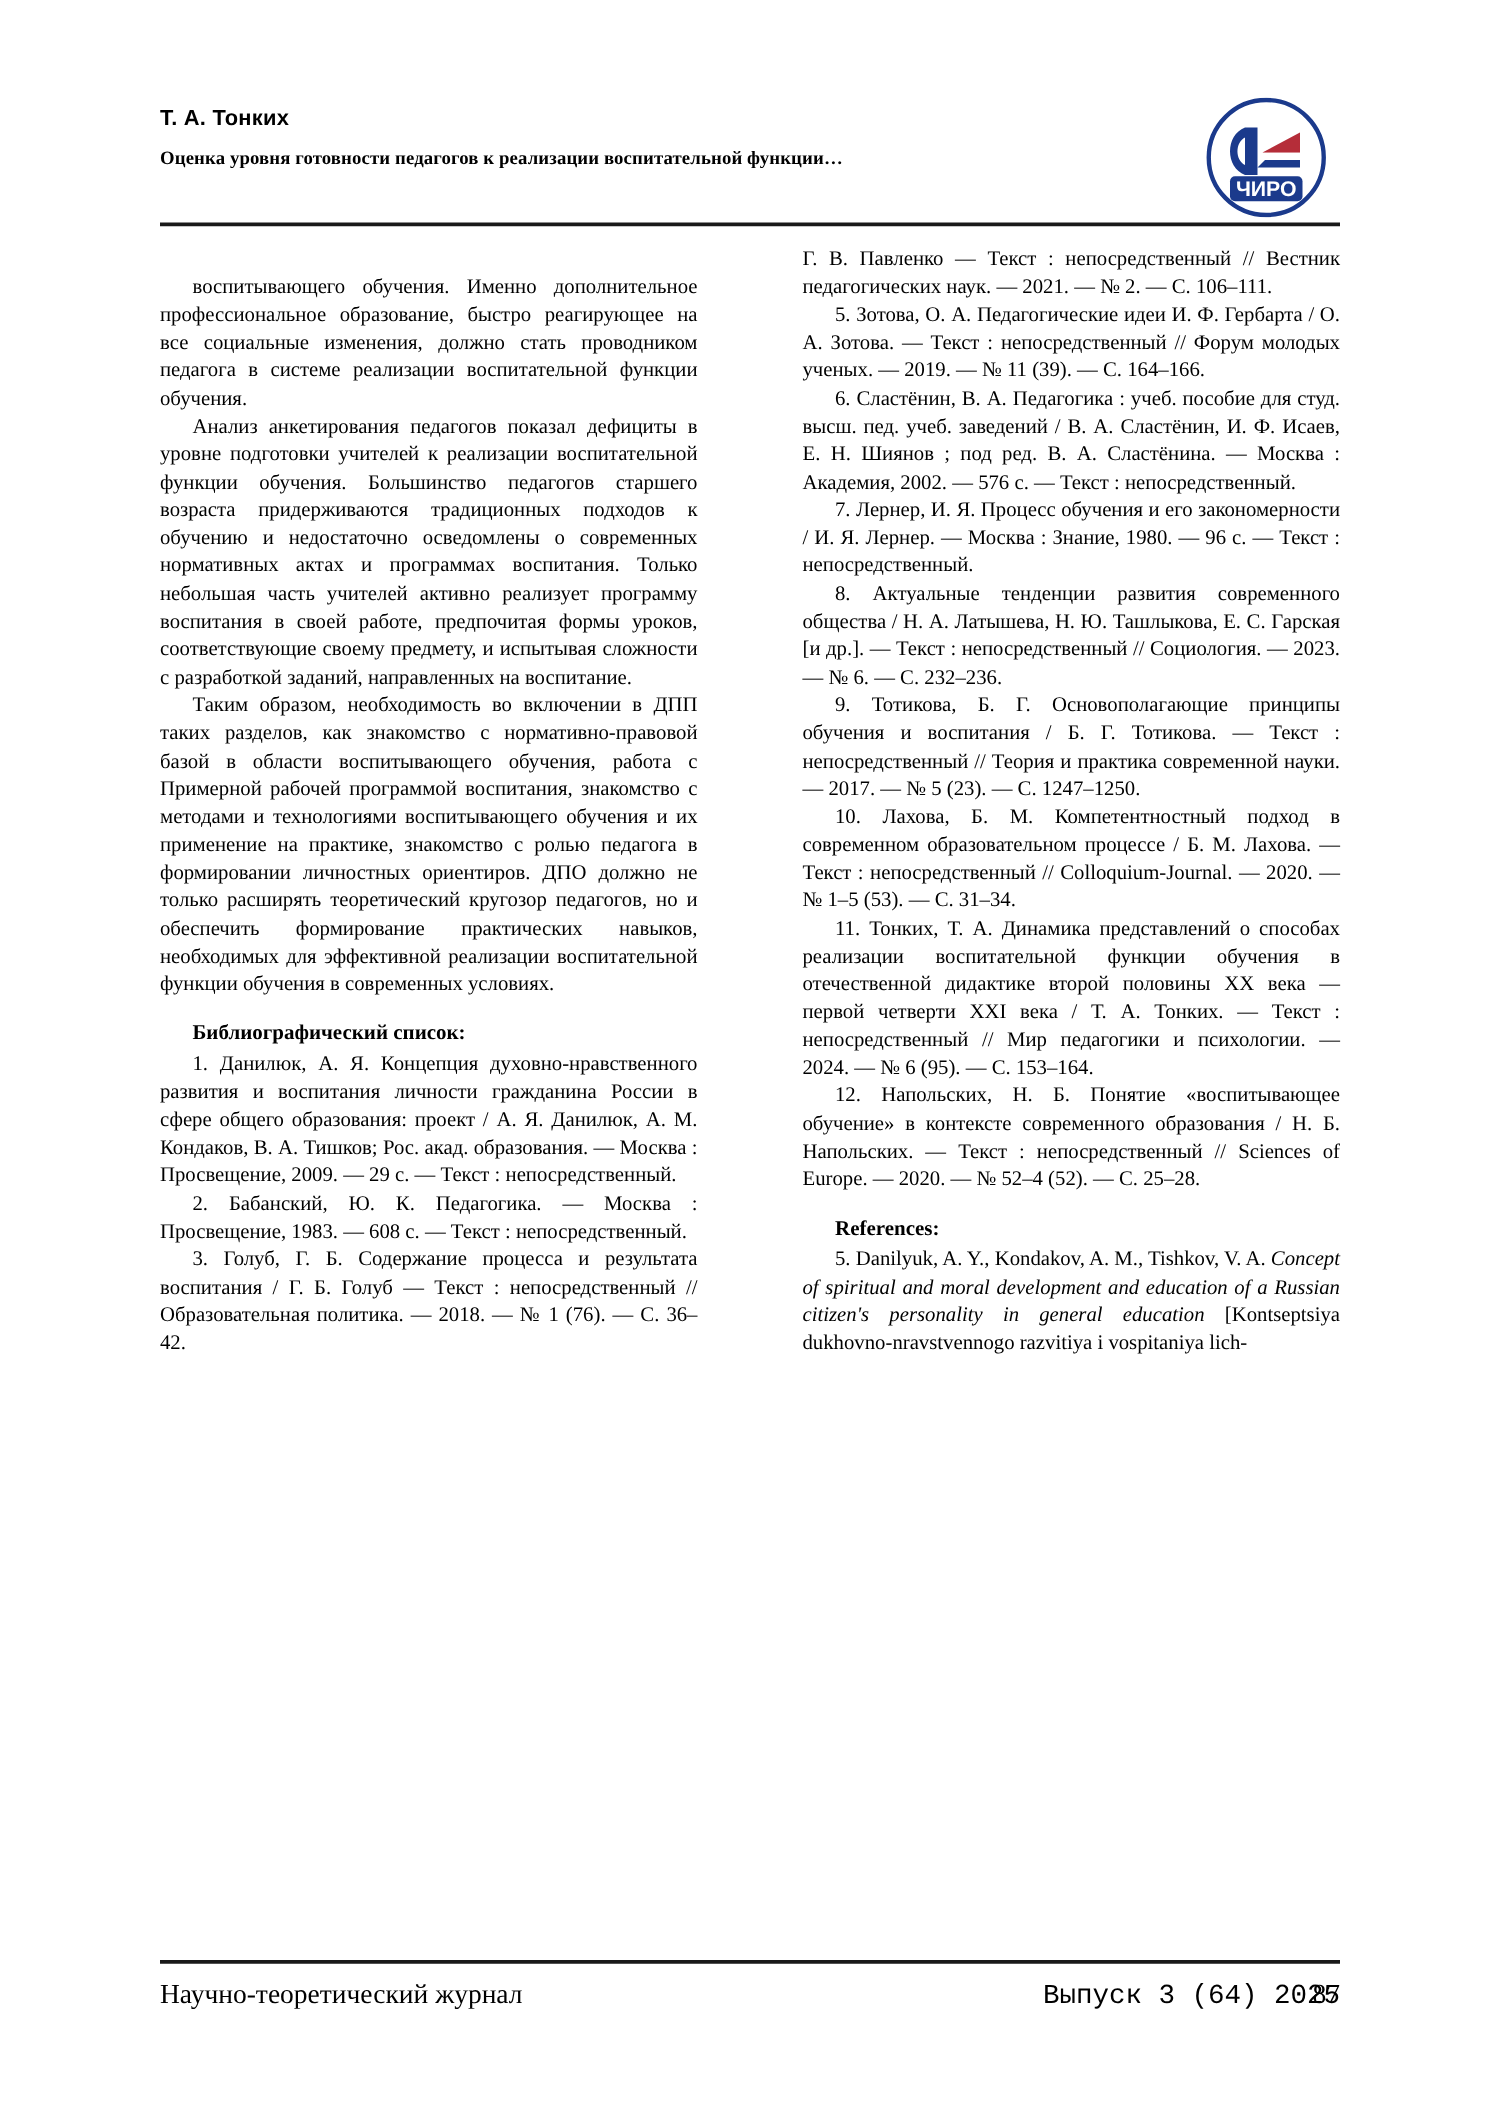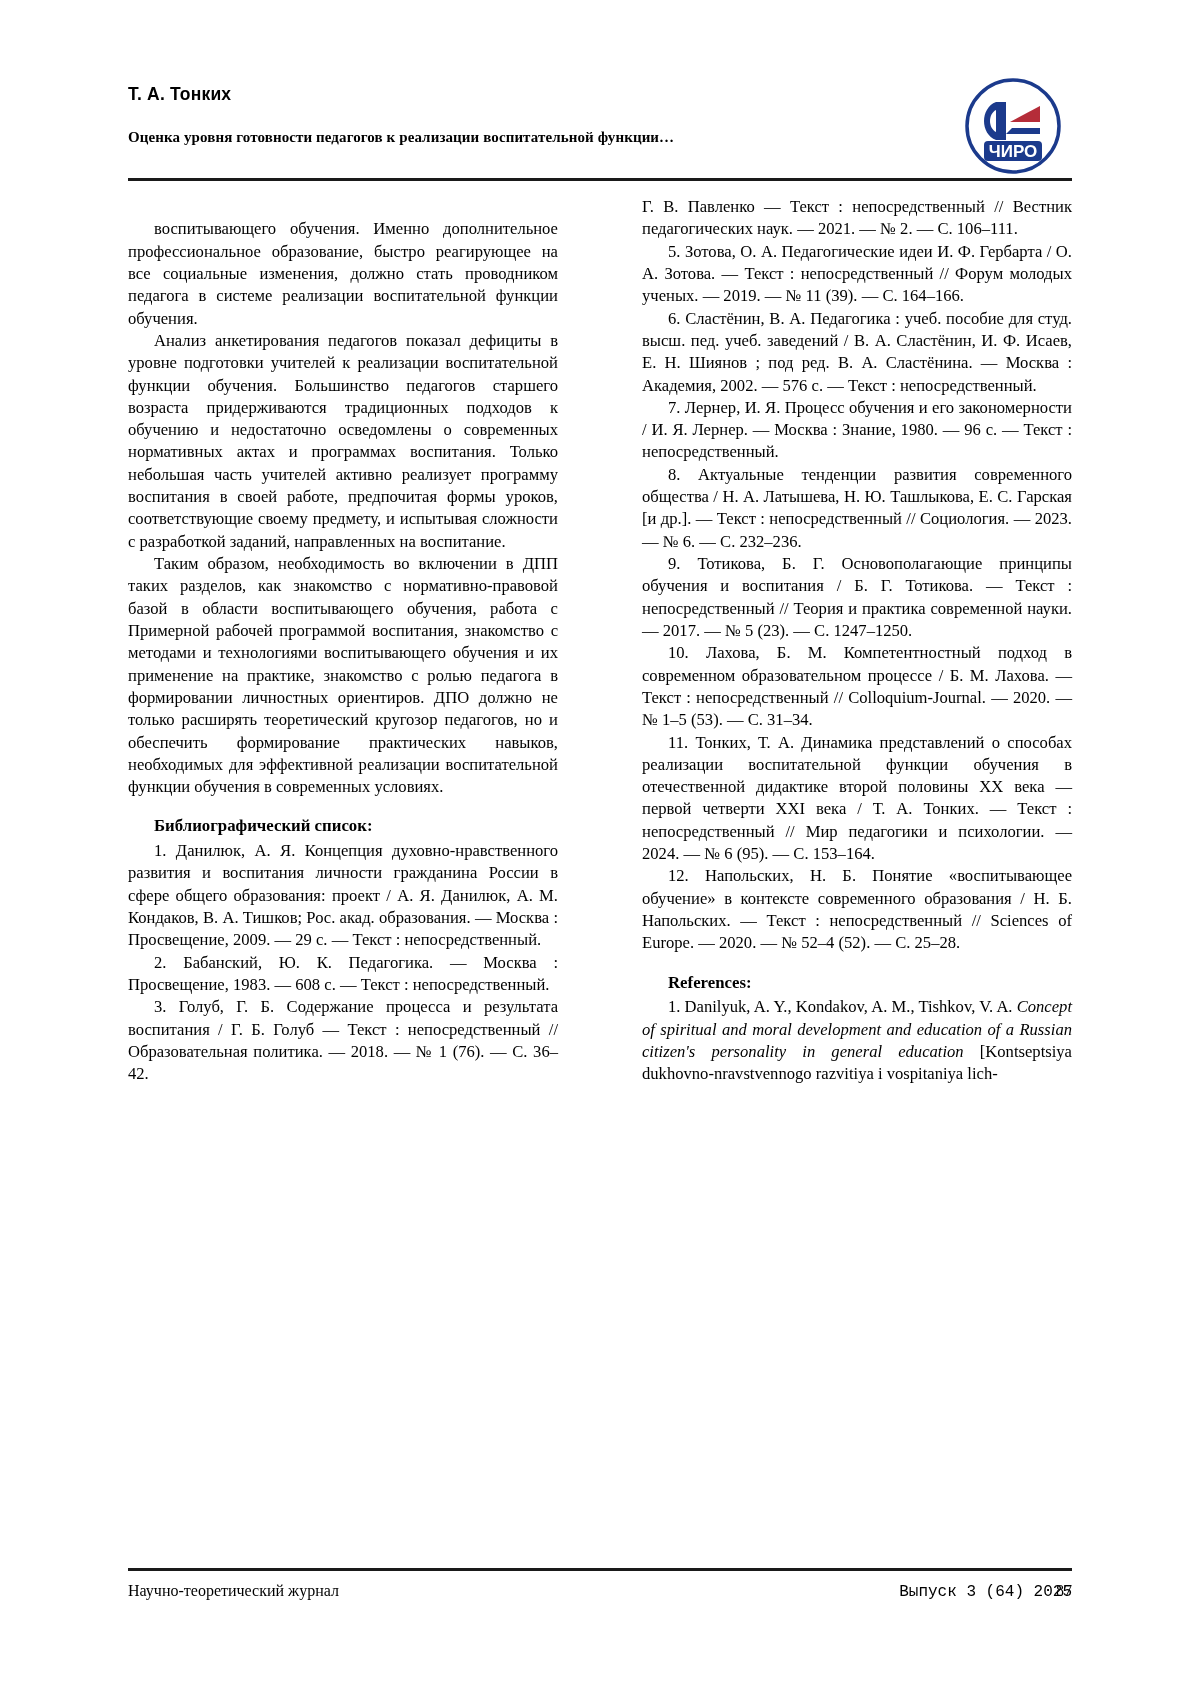--- a/index.html
+++ b/index.html
@@ -33,21 +33,21 @@
     position: absolute;
     left: 0;
     top: 6px;
     width: 780px;
   }
   .author {
     font-family: "Liberation Sans", sans-serif;
     font-weight: bold;
     font-size: 17.5px;
     letter-spacing: 0.2px;
-    margin-bottom: 24px;
+    margin-bottom: 14px;
   }
   .article-title {
     font-family: "Liberation Serif", serif;
     font-weight: bold;
     font-size: 15px;
     letter-spacing: 0.1px;
   }
   .logo {
     position: absolute;
     right: 0;
@@ -112,21 +112,21 @@
     background: #1a1a1a;
   }
   .footer {
     position: absolute;
     left: 128px;
     top: 1582px;
     width: 944px;
     display: flex;
     justify-content: space-between;
     align-items: baseline;
-    font-size: 16px;
+    font-size: 22px;
   }
   .footer .center {
     position: absolute;
     left: 0; right: 0;
     text-align: right;
   }
   .footer .left { font-family: "Liberation Serif", serif; }
   .footer .right { font-family: Liberation Mono, monospace; margin-left: auto; }
 </style>
 </head>
@@ -175,21 +175,21 @@
       <p class="ref-item">7. Лернер, И. Я. Процесс обучения и его закономерности / И. Я. Лернер. — Москва : Знание, 1980. — 96 с. — Текст : непосредственный.</p>
       <p class="ref-item">8. Актуальные тенденции развития современного общества / Н. А. Латышева, Н. Ю. Ташлыкова, Е. С. Гарская [и др.]. — Текст : непосредственный // Социология. — 2023. — № 6. — С. 232–236.</p>
       <p class="ref-item">9. Тотикова, Б. Г. Основополагающие принципы обучения и воспитания / Б. Г. Тотикова. — Текст : непосредственный // Теория и практика современной науки. — 2017. — № 5 (23). — С. 1247–1250.</p>
       <p class="ref-item">10. Лахова, Б. М. Компетентностный подход в современном образовательном процессе / Б. М. Лахова. — Текст : непосредственный // Colloquium-Journal. — 2020. — № 1–5 (53). — С. 31–34.</p>
       <p class="ref-item">11. Тонких, Т. А. Динамика представлений о способах реализации воспитательной функции обучения в отечественной дидактике второй половины XX века — первой четверти XXI века / Т. А. Тонких. — Текст : непосредственный // Мир педагогики и психологии. — 2024. — № 6 (95). — С. 153–164.</p>
       <p class="ref-item">12. Напольских, Н. Б. Понятие «воспитывающее обучение» в контексте современного образования / Н. Б. Напольских. — Текст : непосредственный // Sciences of Europe. — 2020. — № 52–4 (52). — С. 25–28.</p>
 
       <div class="section-head">References:</div>
 
       <p class="ref-item">
-        <span>1. Danilyuk, A. Y., Kondakov, A. M., Tishkov, V. A. </span><span class="italic">Concept of spiritual and moral development and education of a Russian citizen's personality in general education</span><span> [Kontseptsiya dukhovno-nravstvennogo razvitiya i vospitaniya lich-</span>
+        <span>5. Danilyuk, A. Y., Kondakov, A. M., Tishkov, V. A. </span><span class="italic">Concept of spiritual and moral development and education of a Russian citizen's personality in general education</span><span> [Kontseptsiya dukhovno-nravstvennogo razvitiya i vospitaniya lich-</span>
       </p>
     </div>
 
   </div>
 
   <div class="footer-rule"></div>
   <div class="footer">
     <div class="left">Научно-теоретический журнал</div>
     <div class="center">87</div>
     <div class="right">Выпуск 3 (64) 2025</div>

